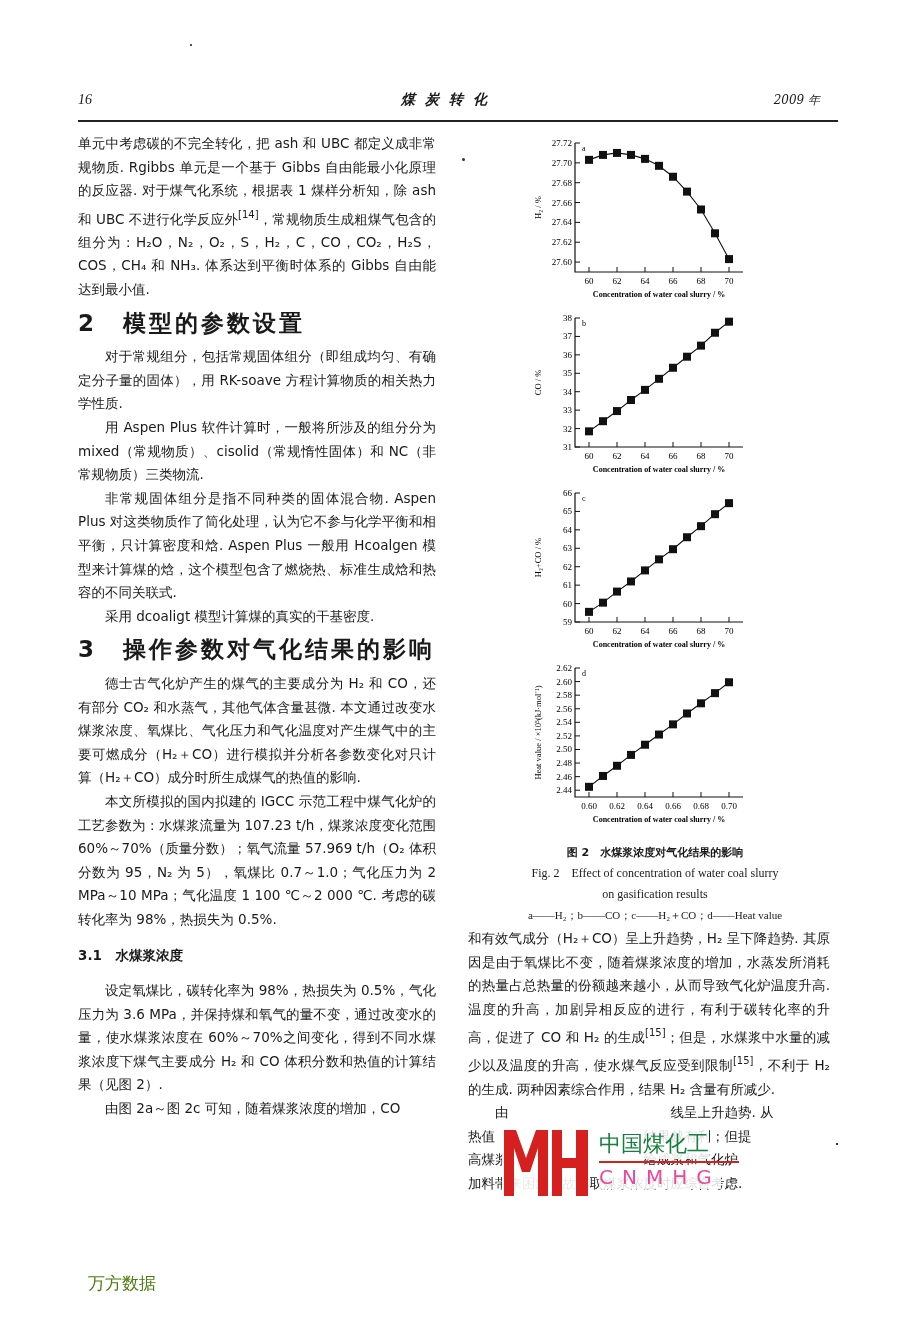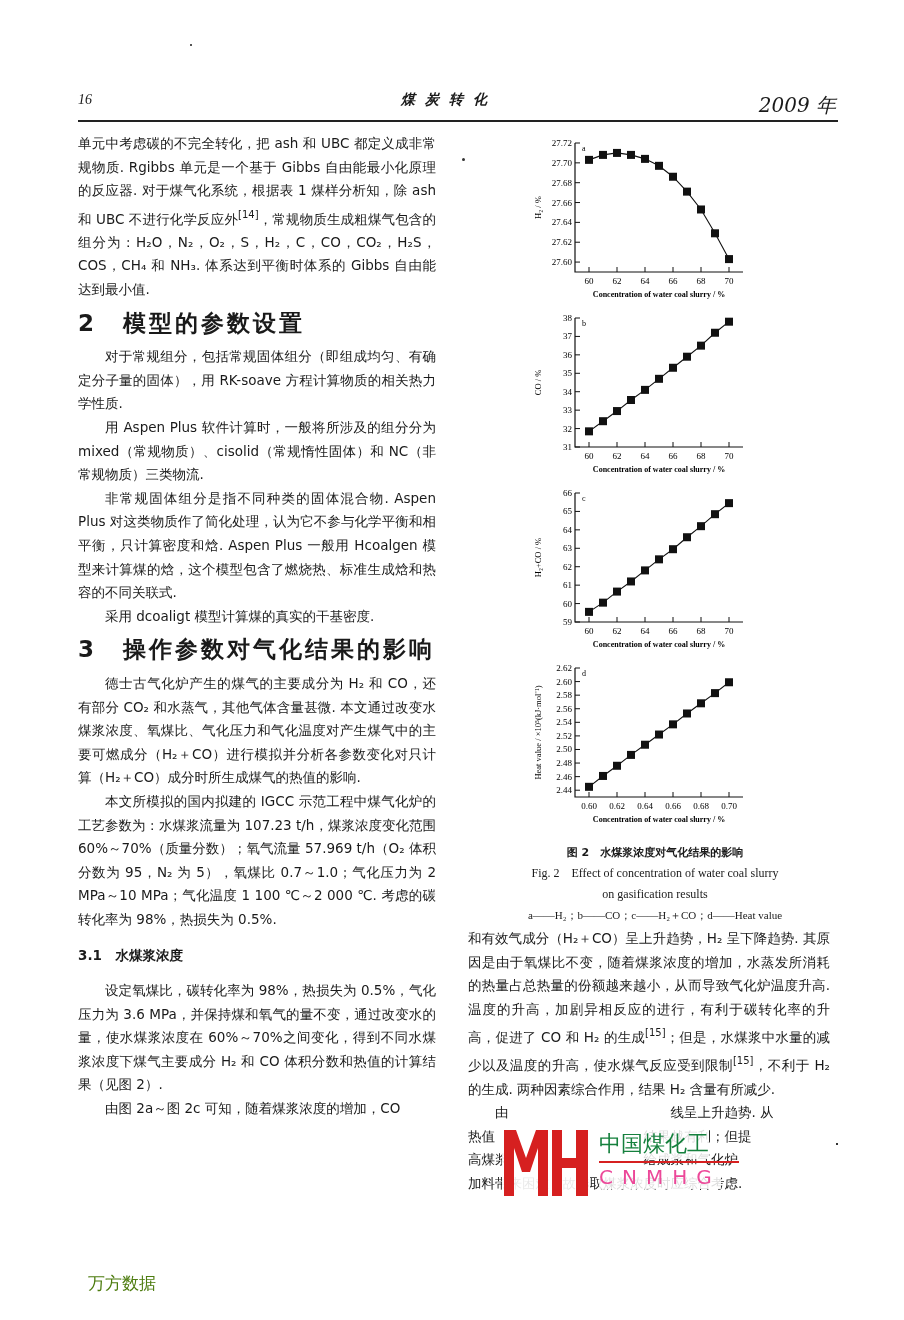--- a/index.html
+++ b/index.html
@@ -2,21 +2,21 @@
 <html><head>
 <meta charset="utf-8">
 <style>
   html, body { margin:0; padding:0; background:#ffffff; }
   body { width:904px; height:1320px; position:relative; overflow:hidden;
          font-family:"DejaVu Serif","Liberation Serif",serif; color:#1a1a1a; }
   .dot { position:absolute; left:190px; top:44px; width:2px; height:2px; background:#555; }
   .header { position:absolute; left:78px; top:92px; width:758px; height:22px; font-size:13px;font-style:italic; }
   .header .pg { position:absolute; left:0; top:0; font-family:"Liberation Serif",serif; font-size:14px; }
   .header .jt { position:absolute; left:0; right:16px; text-align:center; top:-1px; font-weight:bold; letter-spacing:10px; font-size:14px; font-family:"DejaVu Sans",sans-serif; }
-  .header .yr { position:absolute; right:0; top:0; font-size:20px; }
+  .header .yr { position:absolute; right:16px; top:0; font-size:12px; }
   .rule { position:absolute; left:78px; top:120px; width:760px; height:2px; background:#222; }
   .col { position:absolute; font-size:13.5px; line-height:23.6px; text-align:justify; font-family:"DejaVu Sans",sans-serif; }
   .col p { margin:0; }
   .col .ind { text-indent:2em; }
   .left { left:78px; top:132px; width:358px; }
   .h2 { font-size:23px; letter-spacing:3px; margin:10px 0 10px 0 !important; font-family:"DejaVu Sans",sans-serif; font-weight:bold; }
   .h3 { font-weight:bold; font-size:13.5px; margin:12px 0 12px 0 !important; }
   sup { font-size:10px; }
   .figure { position:absolute; left:525px; top:135px; width:240px; }
   .chart { position:relative; width:240px; height:175px; }

